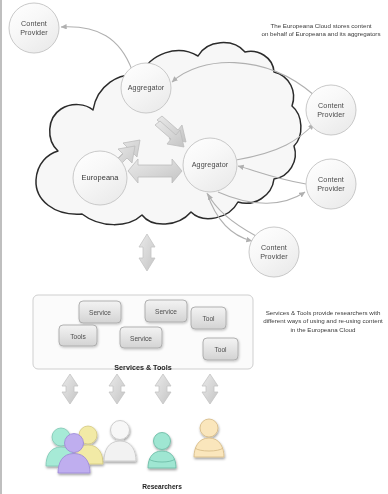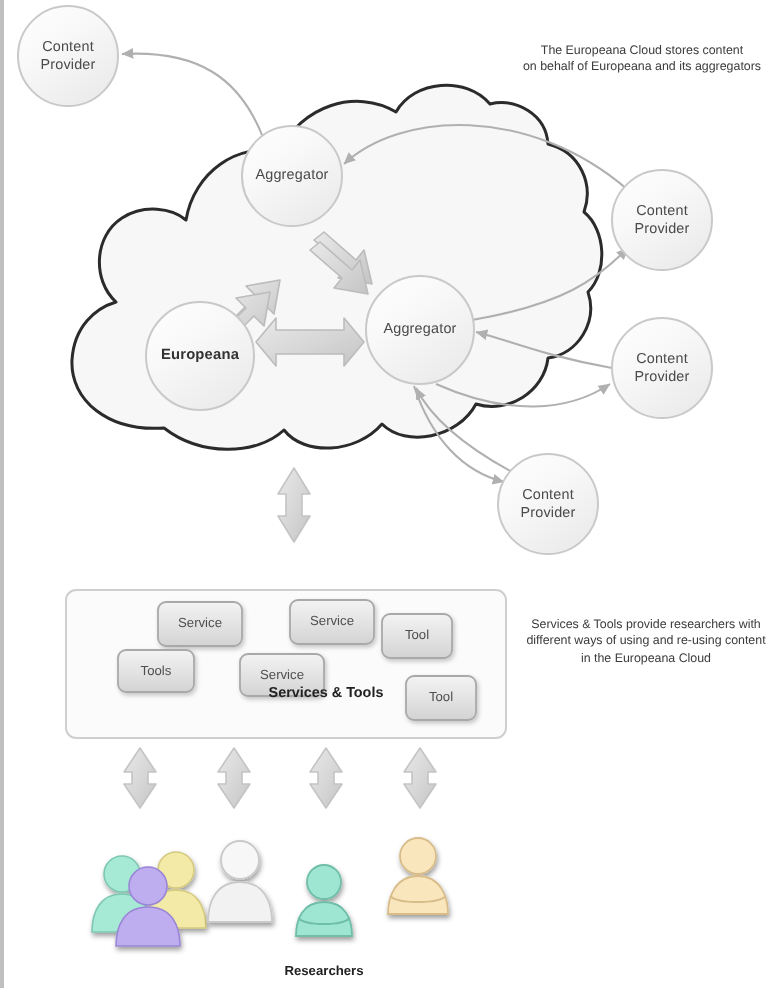--- a/index.html
+++ b/index.html
@@ -11,21 +11,21 @@
   }
   #stage{position:absolute;left:0;top:0;width:388px;height:494px;}
   svg.layer{position:absolute;left:0;top:0;width:388px;height:494px;}
   .txtlayer{position:absolute;left:0;top:0;width:388px;height:494px;pointer-events:none;}
 
   .nodelabel{
     position:absolute;text-align:left;color:#4a4a4a;
     font-size:7.2px;line-height:8.6px;letter-spacing:.1px;
     transform:translate(-50%,-50%);white-space:nowrap;
   }
-  .nodelabel.bold{font-weight:bold;color:#333;font-size:7.4px;}
+  .nodelabel.bold{font-weight:normal;color:#333;font-size:7.4px;}
 
   .annot{
     position:absolute;text-align:center;color:#3b3b3b;
     font-size:6.2px;line-height:8.4px;transform:translate(-50%,0);
   }
   .chiplabel{
     position:absolute;text-align:center;color:#4f4f4f;
     font-size:6.6px;transform:translate(-50%,-50%);white-space:nowrap;
   }
   .boxtitle{
@@ -219,17 +219,17 @@
       <div>in the Europeana Cloud</div>
     </div>
 
     <div class="chiplabel" style="left:98px;top:312px;">Service</div>
     <div class="chiplabel" style="left:76px;top:335.5px;">Tools</div>
     <div class="chiplabel" style="left:139px;top:337.5px;">Service</div>
     <div class="chiplabel" style="left:164px;top:311px;">Service</div>
     <div class="chiplabel" style="left:206.5px;top:318px;">Tool</div>
     <div class="chiplabel" style="left:218.5px;top:349px;">Tool</div>
 
-    <div class="boxtitle" style="left:141px;top:346px;margin-left:20px;">Services &amp; Tools</div>
+    <div class="boxtitle" style="left:141px;top:367px;">Services &amp; Tools</div>
 
     <div class="footlabel" style="left:160px;top:486px;">Researchers</div>
   </div>
 </div>
 
 </body></html>

